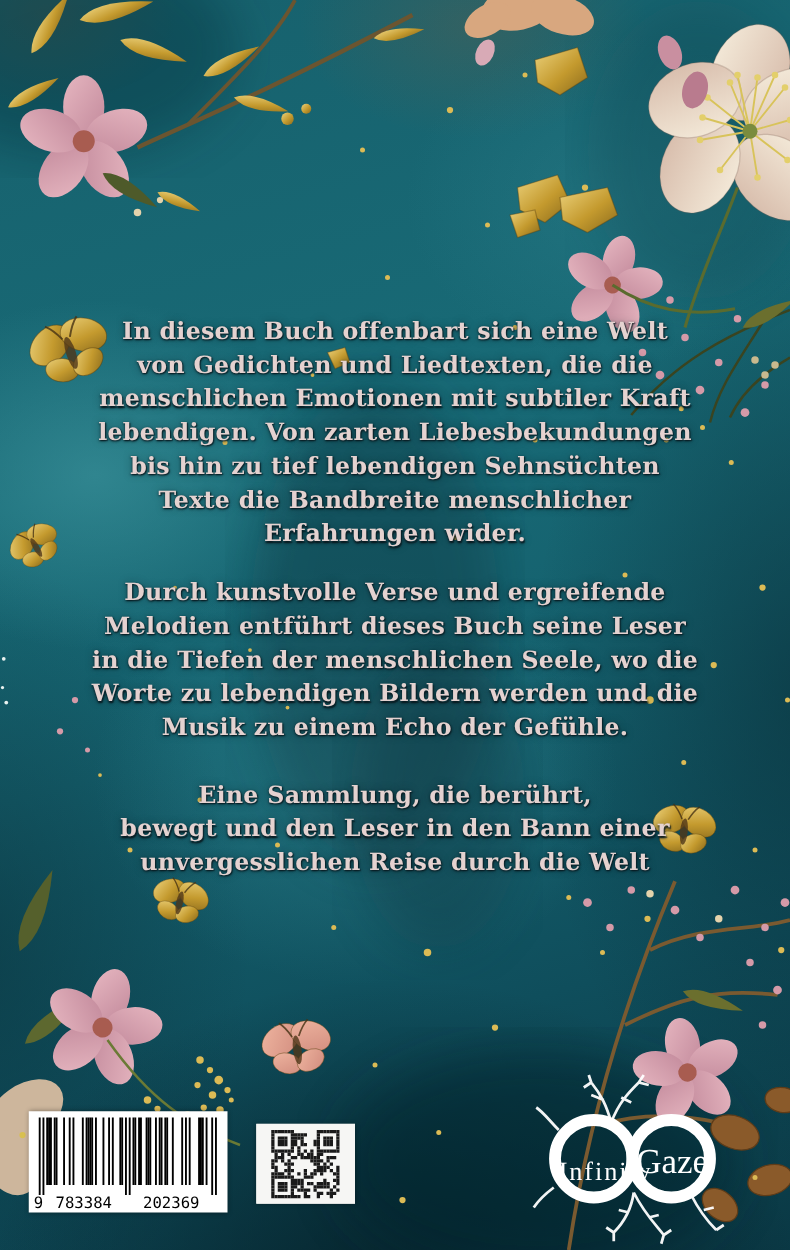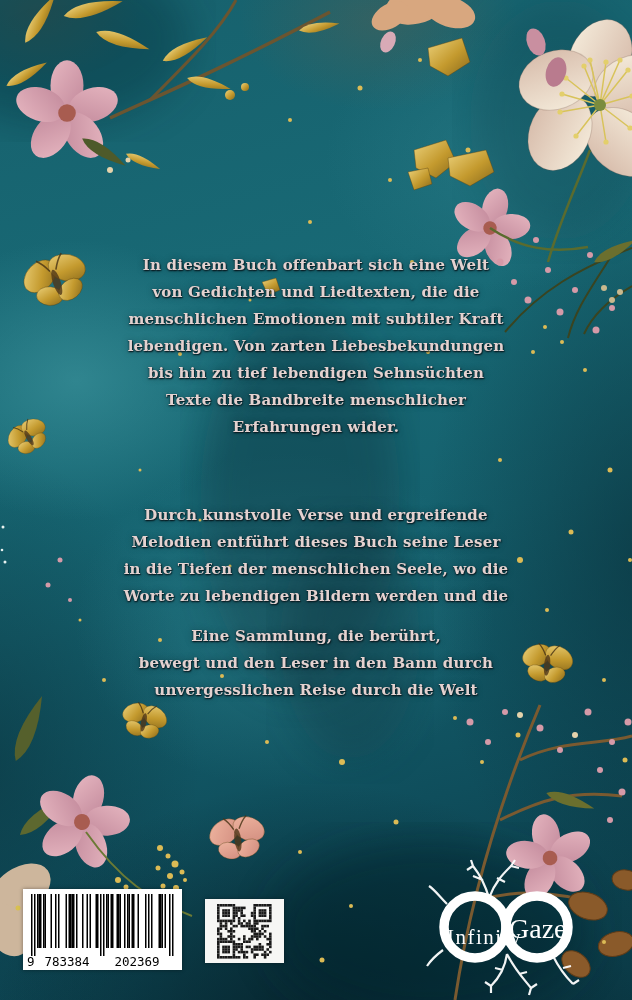--- a/index.html
+++ b/index.html
@@ -15,21 +15,21 @@
       radial-gradient(ellipse 150px 110px at 6% 1%,   rgba(140,80,40,.20), transparent 70%),
       radial-gradient(ellipse 430px 330px at 50% 103%, rgba(5,30,38,.78), transparent 75%),
       radial-gradient(ellipse 300px 520px at 103% 55%, rgba(8,42,52,.58), transparent 75%),
       radial-gradient(ellipse 300px 420px at -4% 76%,  rgba(8,42,52,.52), transparent 75%),
       linear-gradient(165deg,#17616d 0%,#186a76 35%,#15616e 55%,#0f4e5c 78%,#0a3844 100%);
   }
   .deco{position:absolute;left:0;top:0;}
   .textlayer{position:absolute;left:0;top:0;width:632px;z-index:4;}
   .para{position:absolute;width:632px;text-align:center;}
   .line{
-    font-weight:bold;font-size:15px;line-height:27px;color:#e4d2d0;letter-spacing:.2px;
+    font-weight:bold;font-size:19px;line-height:27px;color:#e4d2d0;letter-spacing:.2px;
     text-shadow:0 1px 2px rgba(8,25,32,.95),1px 1px 1px rgba(8,25,32,.7),0 0 7px rgba(8,25,32,.35);
   }
   .barcode{
     position:absolute;left:23px;top:889px;width:159px;height:81px;background:#fff;z-index:6;
     box-shadow:0 0 4px rgba(0,0,0,.4);
   }
   .qrbox{
     position:absolute;left:205px;top:899px;width:79px;height:64px;background:#f6f6f4;z-index:6;
     box-shadow:0 0 4px rgba(0,0,0,.35);
   }
@@ -311,29 +311,30 @@
   <div class="textlayer">
     <div class="para" style="top:252px">
       <div class="line">In diesem Buch offenbart sich eine Welt</div>
       <div class="line">von Gedichten und Liedtexten, die die</div>
       <div class="line">menschlichen Emotionen mit subtiler Kraft</div>
       <div class="line">lebendigen. Von zarten Liebesbekundungen</div>
       <div class="line">bis hin zu tief lebendigen Sehnsüchten</div>
       <div class="line">Texte die Bandbreite menschlicher</div>
       <div class="line">Erfahrungen wider.</div>
     </div>
-    <div class="para" style="top:502px">
+    <div class="para" style="top:461px">
       <div class="line">Durch kunstvolle Verse und ergreifende</div>
       <div class="line">Melodien entführt dieses Buch seine Leser</div>
       <div class="line">in die Tiefen der menschlichen Seele, wo die</div>
       <div class="line">Worte zu lebendigen Bildern werden und die</div>
+      <div class="line">Musik zu einem Echo der Gefühle.</div>
     </div>
     <div class="para" style="top:623px">
       <div class="line">Eine Sammlung, die berührt,</div>
-      <div class="line">bewegt und den Leser in den Bann durch</div>
+      <div class="line">bewegt und den Leser in den Bann einer</div>
       <div class="line">unvergesslichen Reise durch die Welt</div>
     </div>
   </div>
 
   <div class="barcode">
     <svg id="bcsvg" width="159" height="81">
       <g id="bars" fill="#000">
           <rect x="8" y="5" width="1.5" height="62"></rect>
           <rect x="11" y="5" width="1.5" height="62"></rect>
           <rect x="14" y="5" width="1.5" height="54"></rect>

